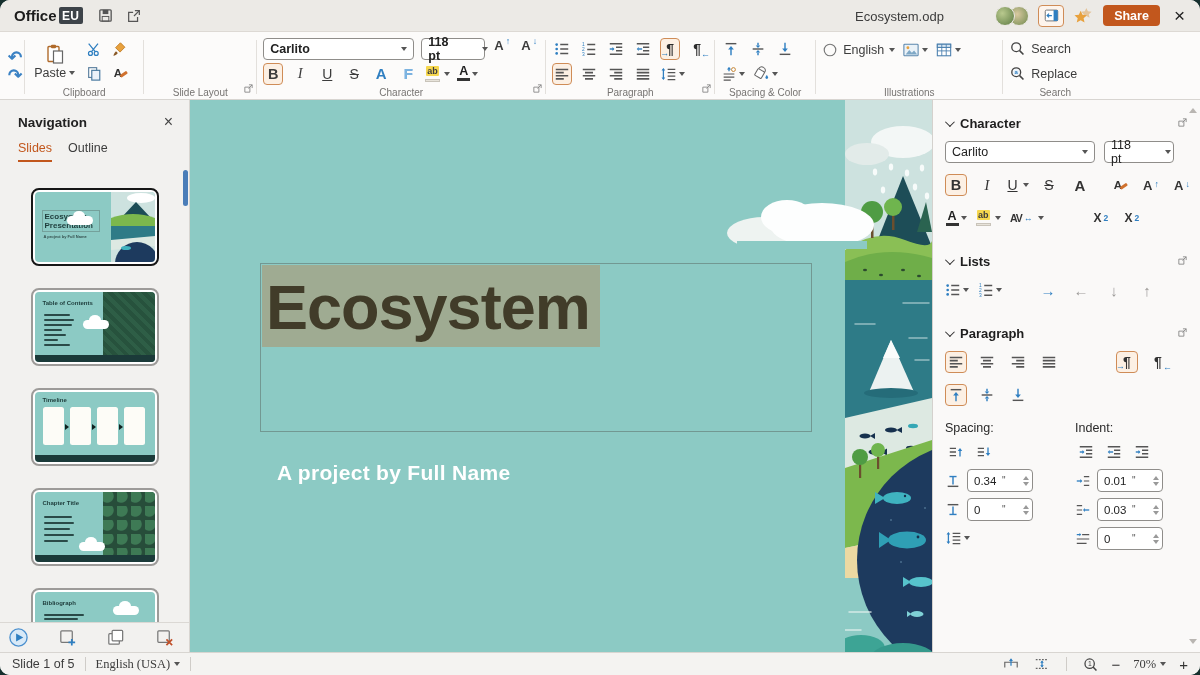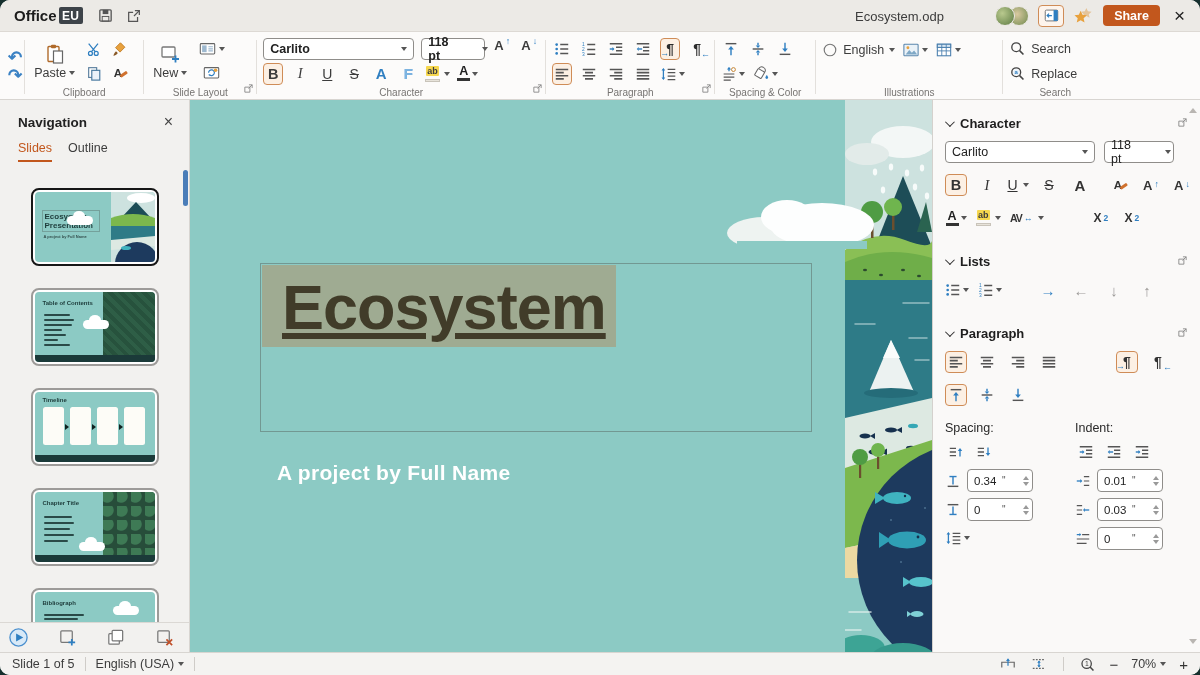--- a/index.html
+++ b/index.html
@@ -84,21 +84,21 @@
   .forest { background:repeating-linear-gradient(45deg,#2e5e46 0 4px,#27523d 4px 8px); }
   .plant { background:radial-gradient(circle at 30% 30%, #3e7a55 6px, transparent 7px) 0 0/14px 14px, #274d3a; }
   .mini-card { position:absolute; background:#fdfcf7; border-radius:2.5px; width:21px; height:38px; top:15px; }
   .mini-arr { position:absolute; top:32px; width:0; height:0; border-top:3px solid transparent; border-bottom:3px solid transparent; border-left:4px solid #10211f; }
   .nav-scroll { position:absolute; right:1px; top:70px; width:5px; height:36px; background:#4a7db8; border-radius:3px; }
   .nav-tools { height:30px; border-top:1px solid #dbd8d4; display:flex; align-items:center; justify-content:space-between; padding:0 14px 0 8px; }
 
   
   .canvas { flex:1; position:relative; background:#8ccac4; overflow:hidden; }
   .slide-titlebox { position:absolute; left:70px; top:163px; width:552px; height:169px; border:1px solid rgba(100,125,120,.65); }
-  .line1 { display:inline-block; background:#9fab92; color:#413c29; font-size:63px; font-weight:bold; line-height:80px; padding:2px 10px 0 20px; letter-spacing:-1px; margin:1px 0 0 1px;text-decoration:underline; }
+  .line1 { display:inline-block; background:#9fab92; color:#413c29; font-size:63px; font-weight:bold; line-height:80px; padding:2px 10px 0 4px; letter-spacing:-1px; margin:1px 0 0 1px; }
   .line2 { color:#1f4440; font-size:63px; font-weight:bold; line-height:80px; letter-spacing:-1px; padding-left:5px; }
   .slide-subtitle { position:absolute; left:87px; top:361px; color:#fff; font-size:21px; font-weight:bold; letter-spacing:.3px; }
   .illu { position:absolute; right:0; top:0; }
   .big-cloud { position:absolute; right:55px; top:93px; }
 
   
   .sidebar { width:268px; background:#faf9f8; border-left:1px solid #d4d1cd; position:relative; padding:0 12px; font-size:12.5px; }
   .sec-head { display:flex; align-items:center; gap:8px; margin-top:16px; color:#1e1e1e; font-weight:bold; font-size:13px; }
   .sec-head .launch { margin-left:auto; }
   .chev { width:7px; height:7px; border-right:1.6px solid #333; border-bottom:1.6px solid #333; transform:rotate(45deg) translateY(-2px); }
@@ -119,21 +119,21 @@
   .spin .dn { border-top:4px solid #999; }
   .frow { display:flex; align-items:center; gap:6px; }
   .side-scroll-arrow { position:absolute; right:3px; width:0; height:0; border-left:4px solid transparent; border-right:4px solid transparent; }
   .ssa-top { top:8px; border-bottom:5px solid #b9b6b2; }
   .ssa-bot { bottom:8px; border-top:5px solid #b9b6b2; }
 
   
   .statusbar { height:23px; background:#f4f3f1; border-top:1px solid #d8d5d1; display:flex; align-items:center; padding:0 12px; font-size:12.5px; color:#3c3c3c; }
   .sb-div { width:1px; height:14px; background:#cfccc8; margin:0 10px; }
   .sb-right { margin-left:auto; display:flex; align-items:center; gap:13px; }
-  .sb-zoomtxt { display:flex; align-items:center; gap:4px; }
+  .sb-zoomtxt { display:flex; align-items:center; gap:4px;font-family:Liberation Serif, serif; }
   .sb-minus { font-size:15px; color:#333; } .sb-plus { font-size:15px; color:#333; }
 
   .x2 { font-weight:bold; font-size:12px; color:#333; }
   .x2 sup, .x2 sub { color:#2f7fc1; font-size:8.5px; font-weight:bold; }
   .av-ic { display:flex; flex-direction:row; align-items:center; line-height:10px; }
   .av-ic .t { font-size:10.5px; font-weight:bold; color:#333; letter-spacing:-1px; }
   .av-ic .arr { font-size:9px; color:#2f7fc1; }
 </style>
 </head>
 <body>
@@ -455,44 +455,20 @@
                 <use href="#sy-aclear"></use>
               </svg>
             </span>
         </div>
       </div>
       <div class="rlabel">Clipboard</div>
     </div>
     <div class="rsep"></div>
 
     <div class="rgroup" style="width:112px">
-      <div style="display:flex; gap:8px; height:50px;">
-        <div class="bigbtn">
-          <svg width="22" height="22">
-              <use href="#sy-newslide"></use>
-            </svg>
-          <span style="display:flex;align-items:center;gap:3px">
-              <span>New</span>
-              <i class="caret"></i>
-            </span>
-        </div>
-        <div style="display:flex;flex-direction:column;justify-content:space-around">
-          <span class="tool">
-              <svg width="19" height="18">
-                <use href="#sy-layout"></use>
-              </svg>
-              <i class="caret"></i>
-            </span>
-          <span class="tool">
-              <svg width="19" height="18">
-                <use href="#sy-layout2"></use>
-              </svg>
-            </span>
-        </div>
-      </div>
       <div class="rlabel">Slide Layout</div>
       <span class="rlaunch"><svg width="11" height="11">
             <use href="#sy-launch"></use>
           </svg></span>
     </div>
     <div class="rsep"></div>
 
     <div class="rgroup" style="width:288px">
       <div class="rrow">
         <div class="fontbox" style="width:152px">

